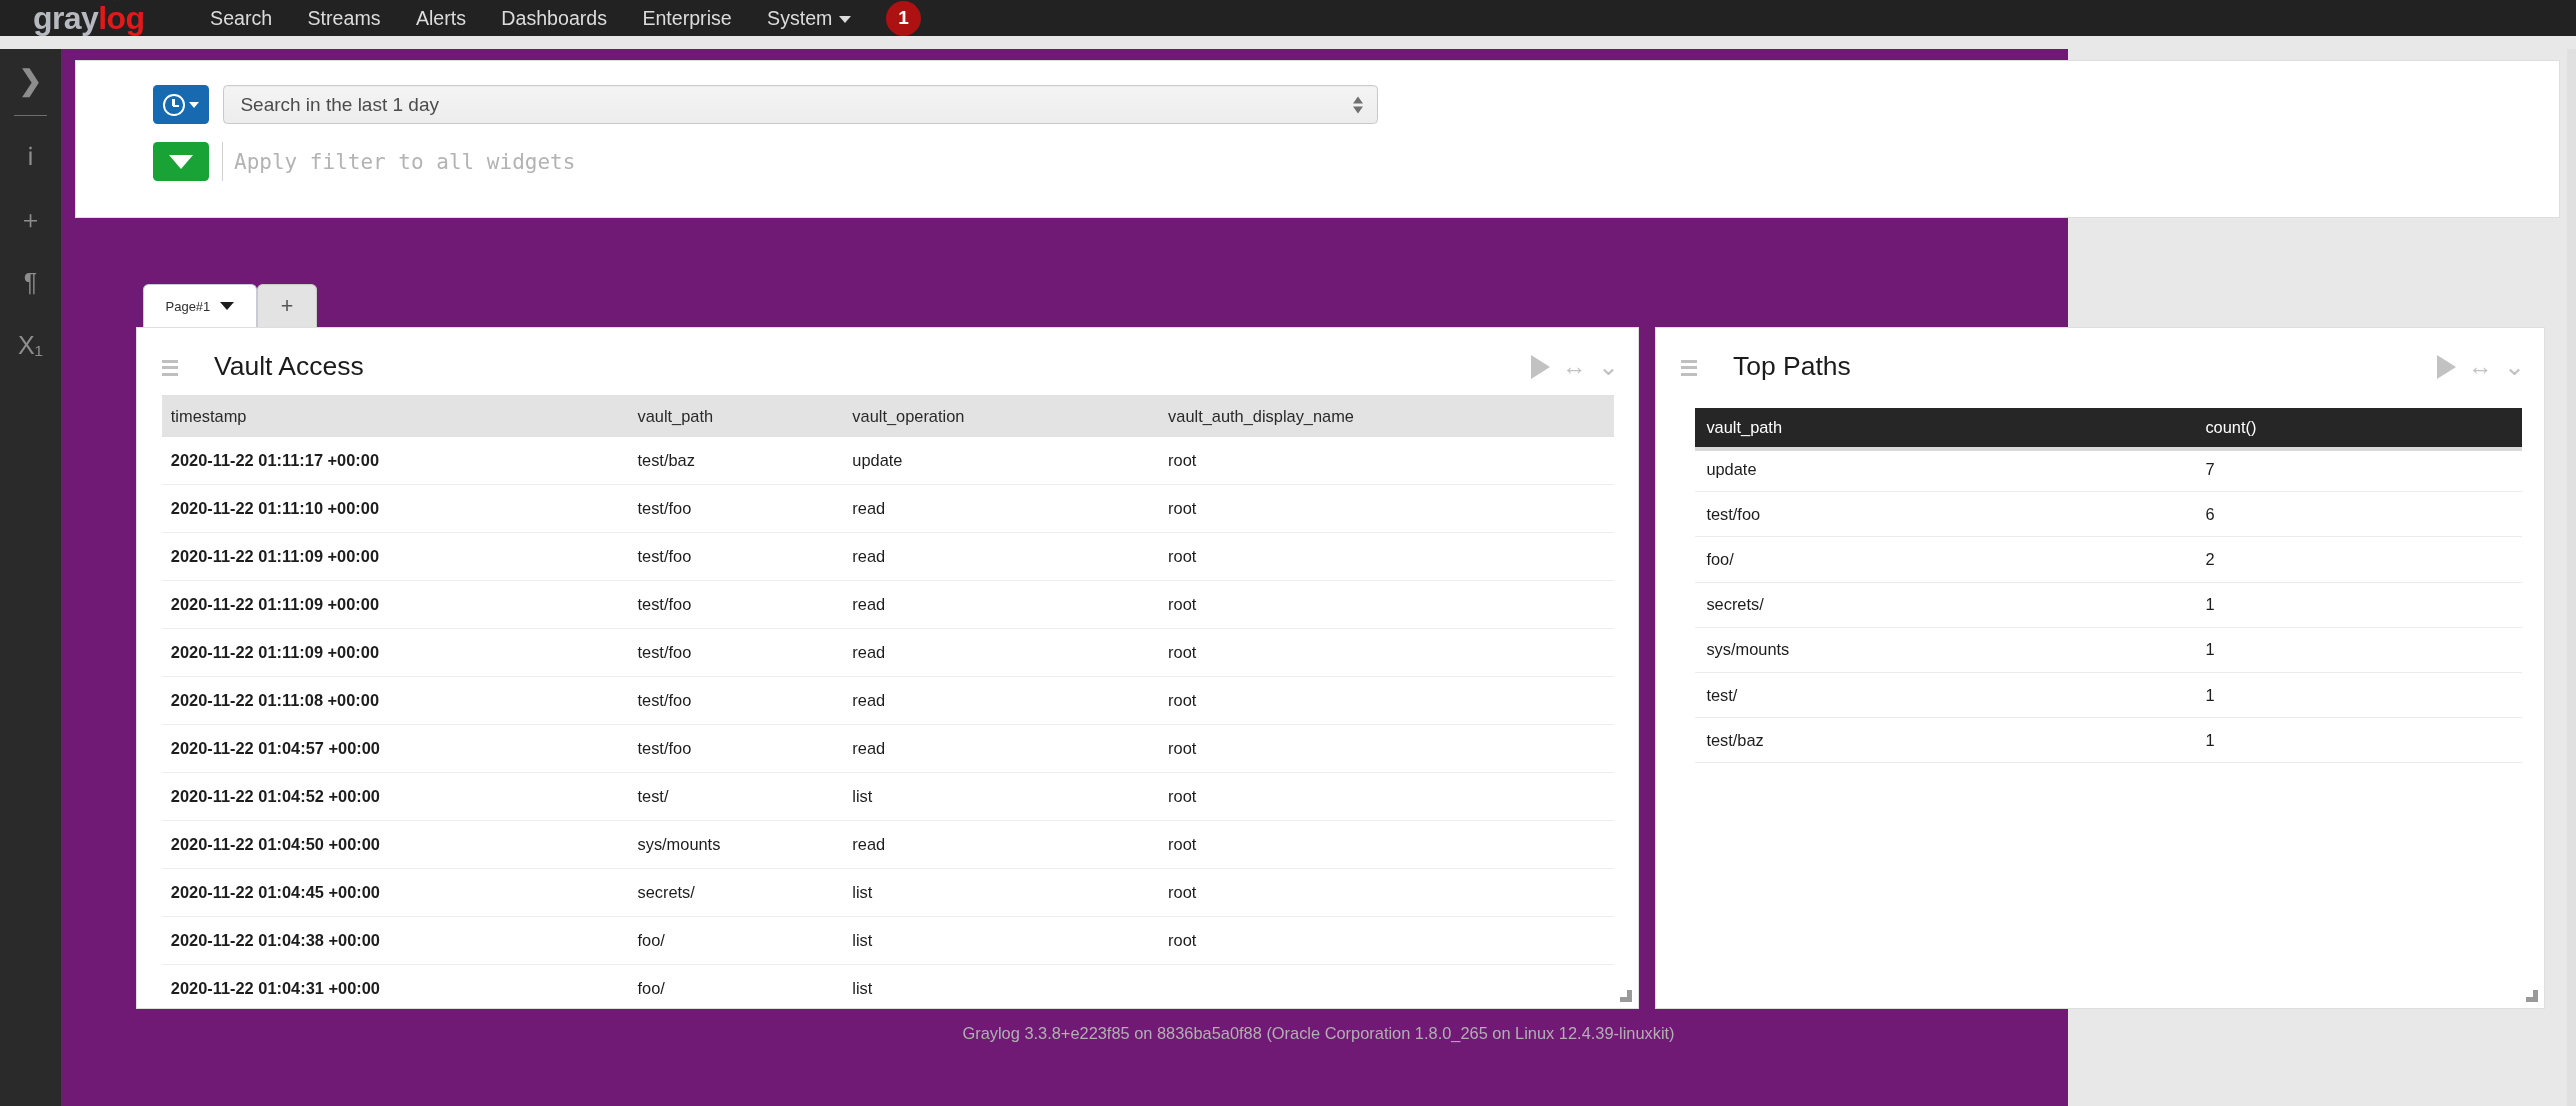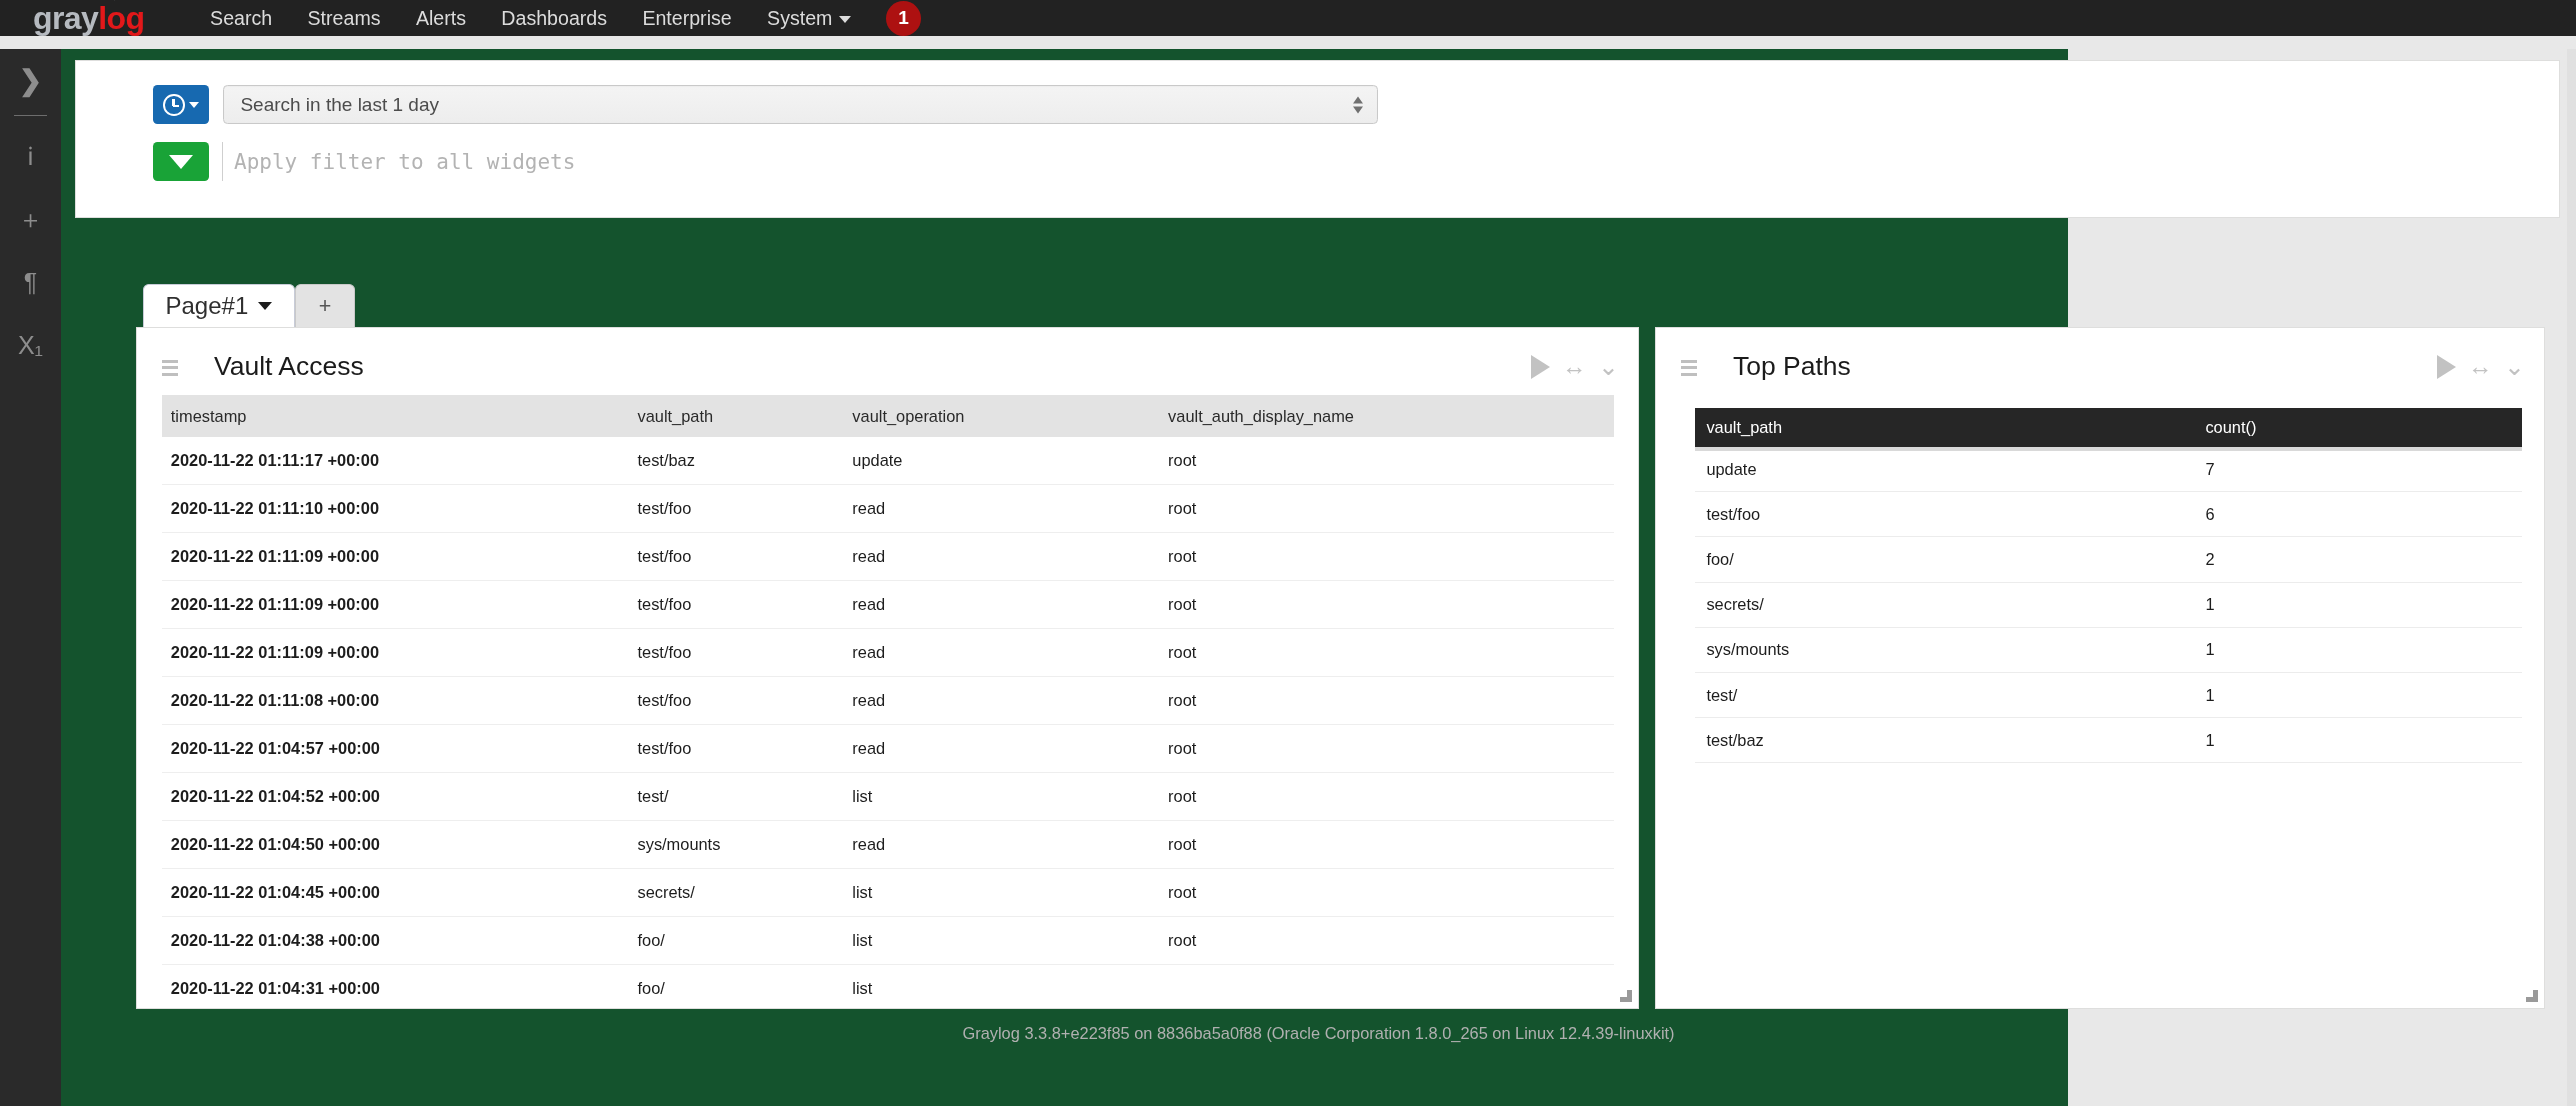--- a/index.html
+++ b/index.html
@@ -67,21 +67,21 @@
   .rail-divider {
     width: 33px; height: 1.9px; background: #6d6d6d;
     margin: 2.5px 0 8.8px 0;
   }
   .rail-chev { font-size: 28px; font-weight: bold; }
 
   
   .page {
     position: absolute; top: 49px; left: 61px;
     width: 2007px; height: 1057px;
-    background: #14532d;
+    background: #701a75;
     padding-left: 34px;
   }
 
   
   .searchcard {
     position: absolute; left: 14px; top: 11.4px;
     width: 2485px; height: 158px;
     background: #ffffff;
     border: 0.6px solid #dededd;
   }
@@ -174,21 +174,21 @@
   }
 
   
   .tabs {
     position: absolute; left: 82px; top: 235px;
     display: flex; align-items: flex-end;
   }
   .tab {
     height: 43px; padding: 0 21.5px;
     display: flex; align-items: center; gap: 10px;
-    font-size: 24px; color: #2f2f2f;
+    font-size: 13px; color: #2f2f2f;
     border: 0.6px solid #c8ccd8;
     border-bottom: none;
     border-radius: 5.7px 5.7px 0 0;
     background: #ffffff;
   }
   .tab.add {
     background: #e3e3e3; border-color: #c9c9c9;
     padding: 0 23px; color: #555;
     font-size: 21.5px;
   }

